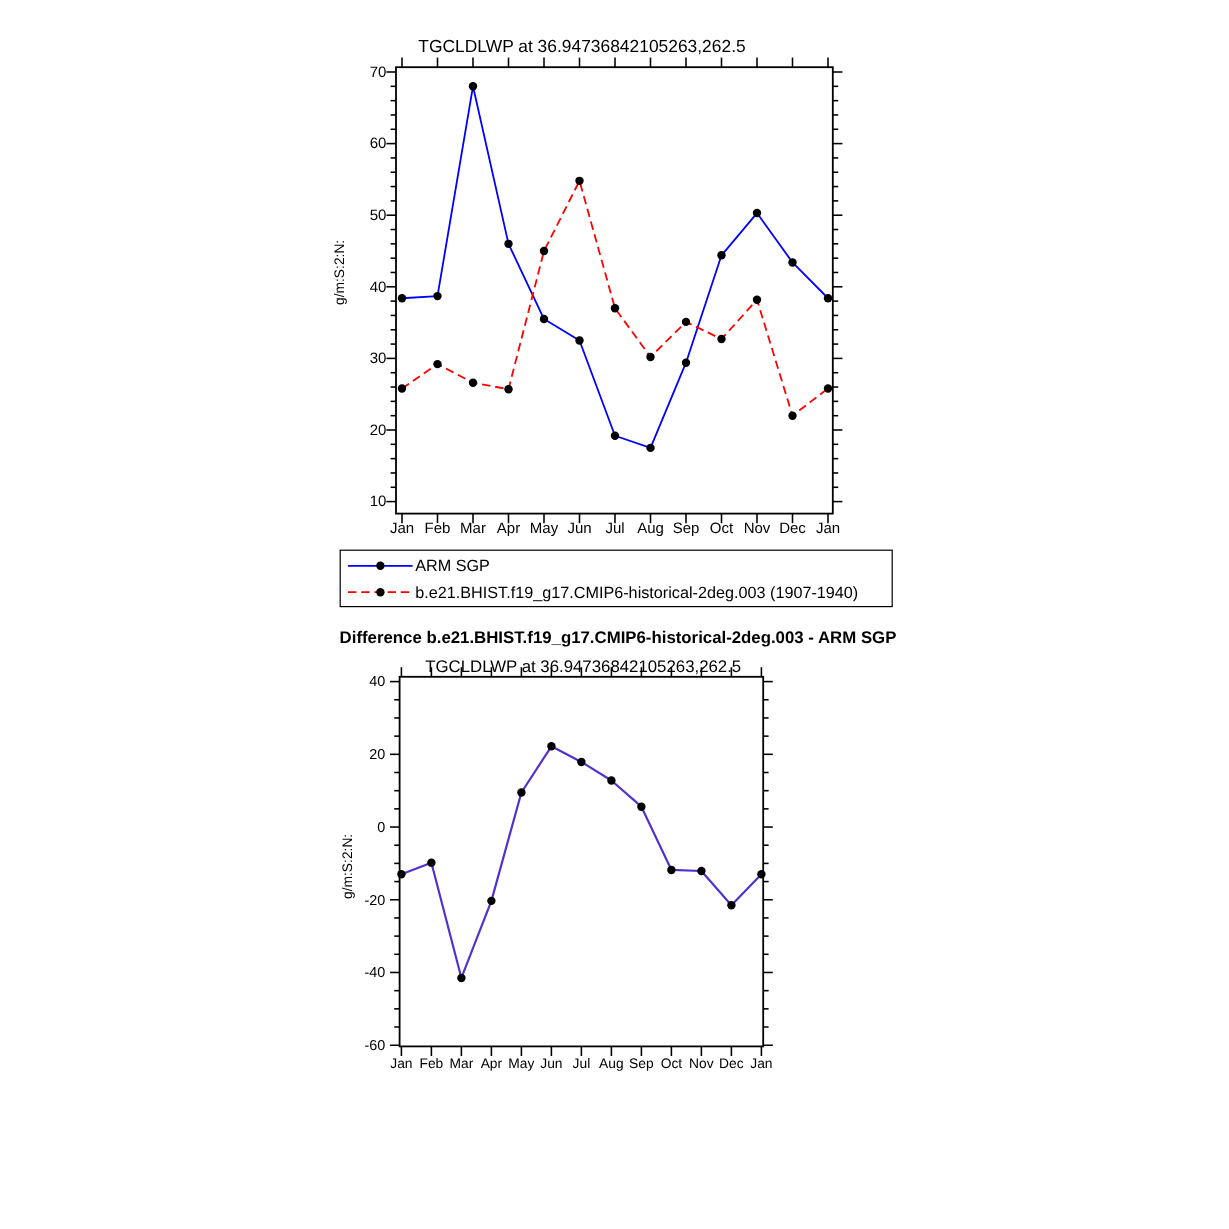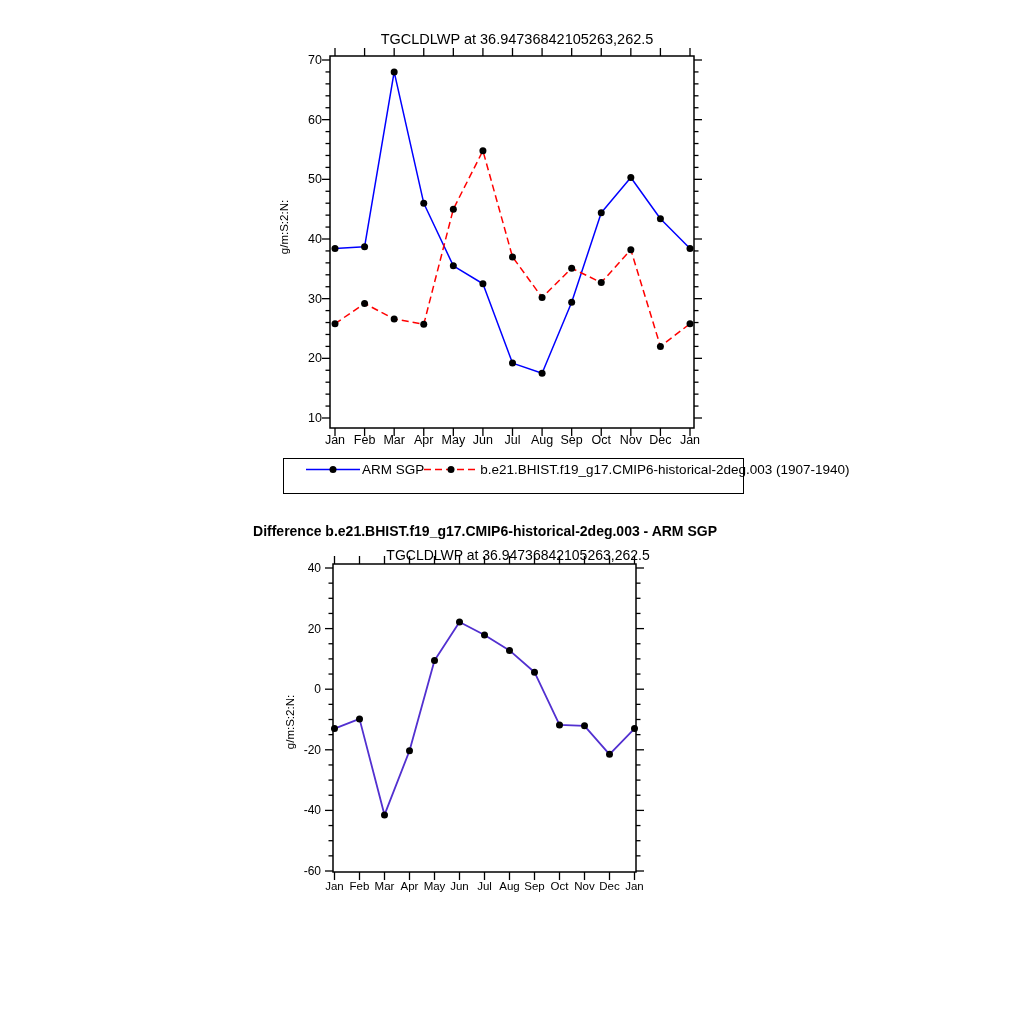--- a/index.html
+++ b/index.html
@@ -2,27 +2,27 @@
 <html><head>
 <meta charset="utf-8">
 <style>
   html,body{margin:0;padding:0;background:#ffffff;}
   .canvas{position:relative;width:1024px;height:1024px;background:#ffffff;overflow:hidden;
           font-family:"Liberation Sans",sans-serif;color:#000;}
   svg#plots{position:absolute;left:0;top:0;}
   svg text{font-family:"Liberation Sans",sans-serif;fill:#000;}
   .abs{position:absolute;white-space:nowrap;}
   .chart-title{font-weight:bold;font-size:16.5px;transform:translateX(-50%);}
-  .chart-title.small{font-size:14px;}
-  .chart-subtitle{font-size:14.5px;transform:translateX(-50%);margin-left:32px;}
+  .chart-title.small{font-size:14px;margin-left:30px;}
+  .chart-subtitle{font-size:14.5px;transform:translateX(-50%);}
   .chart-subtitle.small{font-size:14px;}
   .ylabel{font-size:11.5px;transform:translate(-50%,-50%) rotate(-90deg);}
-  .legend{position:absolute;left:283px;top:458px;width:461px;height:36px;
-          border:1.4px solid #000;box-sizing:border-box;display:flex;flex-direction:row;
-          justify-content:space-evenly;padding-left:22px;background:#fff;}
+  .legend{position:absolute;left:283px;top:458px;width:461px;height:48px;
+          border:1.4px solid #000;box-sizing:border-box;display:flex;flex-direction:column;
+          justify-content:space-evenly;padding-left:6px;background:#fff;}
   .legend-row{display:flex;align-items:center;height:20px;}
   .legend-sample{flex:0 0 auto;}
   .legend-label{font-size:13.5px;margin-left:2px;white-space:nowrap;}
 </style>
 </head>
 <body>
 
 <div class="canvas">
 
   <svg id="plots" width="1024" height="1024">

